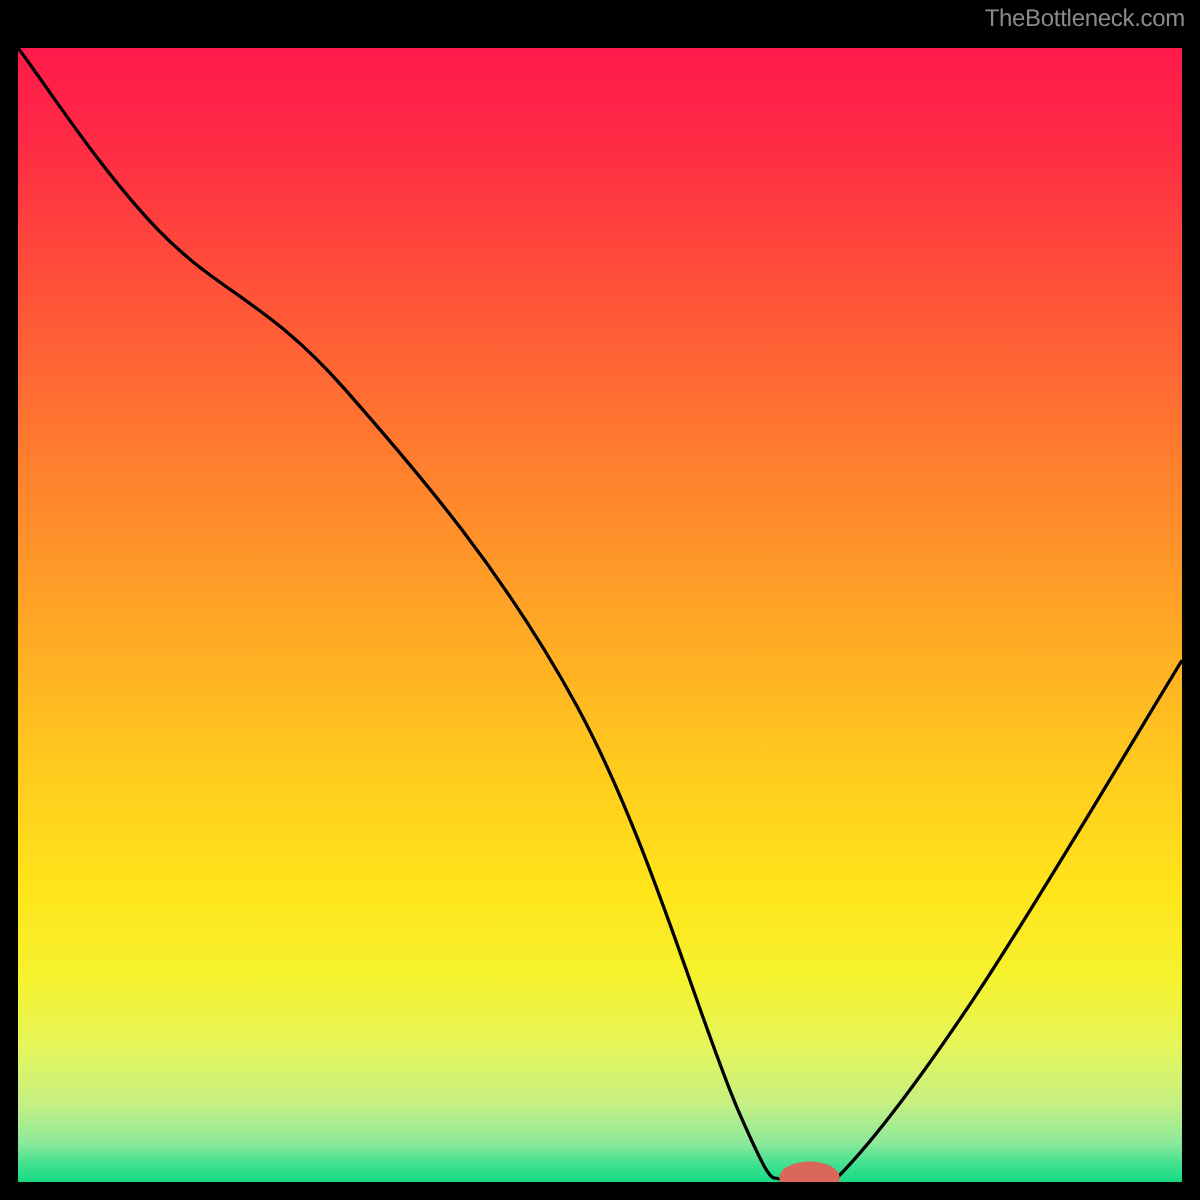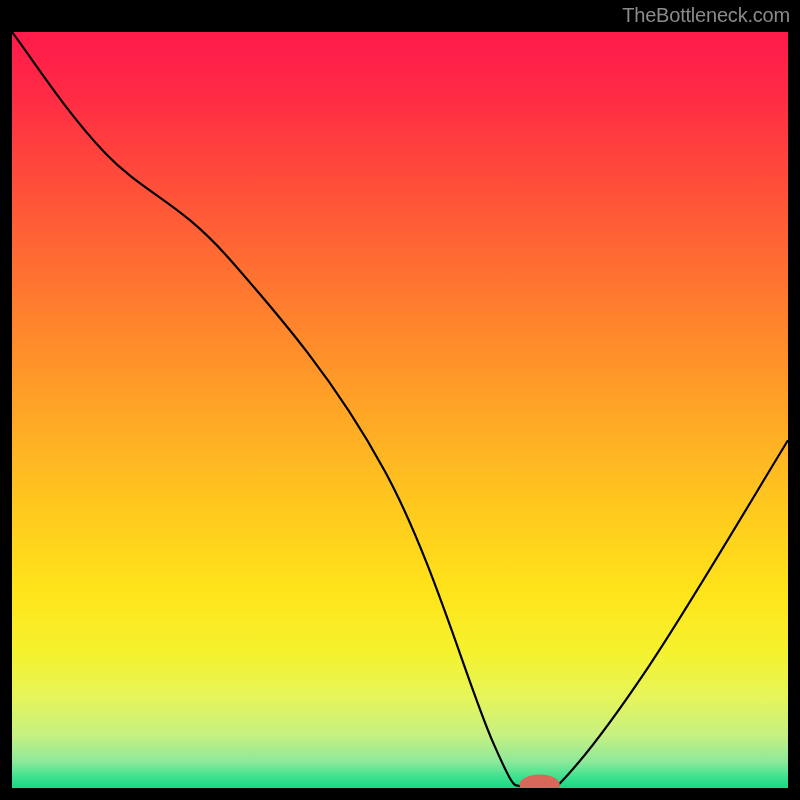--- a/index.html
+++ b/index.html
@@ -25,21 +25,21 @@
     left: 12px;
     top: 32px;
     width: 776px;
     height: 756px;
   }
   .attribution {
     position: absolute;
     top: 4px;
     right: 10px;
     color: #8a8a8a;
-    font-size: 20px;
+    font-size: 16px;
     font-weight: 500;
     letter-spacing: -0.2px;
   }
   svg { display: block; }
   .marker {
     fill: #d9675a;
     stroke: none;
   }
   .curve {
     fill: none;

